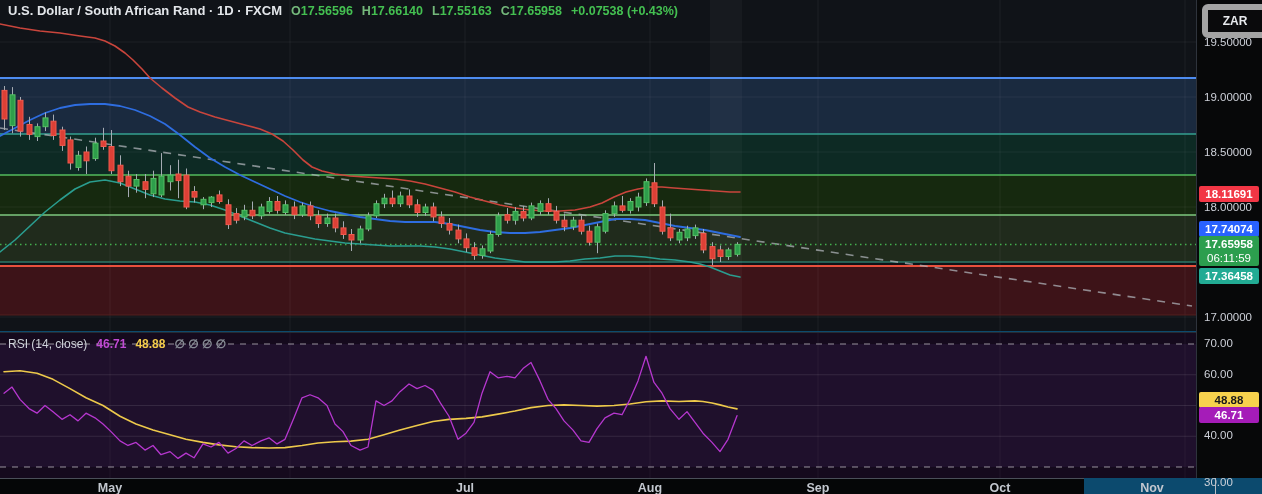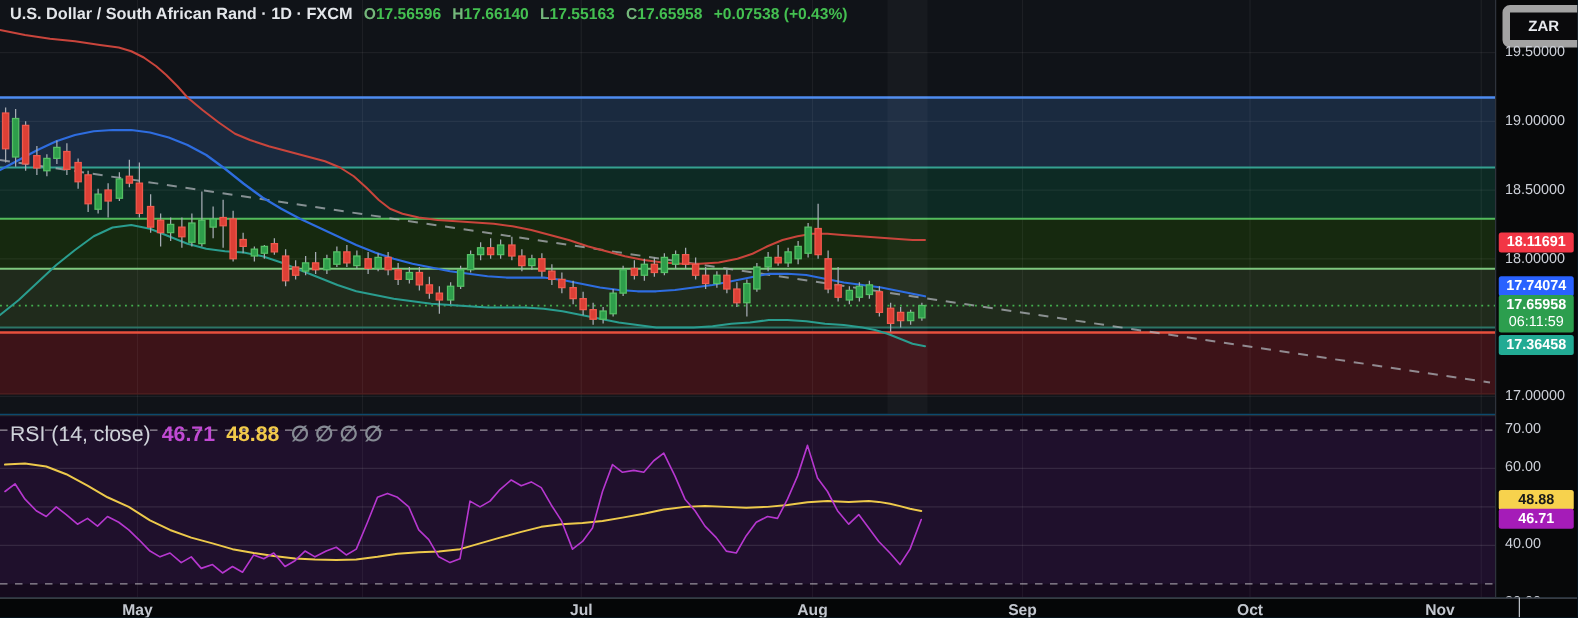--- a/index.html
+++ b/index.html
@@ -2,31 +2,31 @@
 <html><head>
 <meta charset="utf-8">
 <style>
   html,body{margin:0;padding:0;background:#000;}
   .app{position:relative;width:1262px;height:494px;background:#0c4a6e;overflow:hidden;
        font-family:"Liberation Sans",sans-serif;-webkit-font-smoothing:antialiased;}
   .pane{position:absolute;left:0;overflow:hidden;}
   .price-pane{top:0;width:1196px;height:331px;background:#101318;}
   .rsi-pane{top:332px;width:1196px;height:146px;background:#150a1d;border-top:1px solid #262b33;box-sizing:border-box;}
   .price-axis{position:absolute;left:1196px;top:0;width:66px;height:478px;background:#070809;border-left:1px solid #2e333c;box-sizing:border-box;}
-  .time-axis{position:absolute;left:0;top:478px;width:1262px;height:16px;background:#050607;border-top:1px solid #4a4f58;box-sizing:border-box;}
+  .time-axis{position:absolute;left:0;top:478px;width:1084px;height:16px;background:#050607;border-top:1px solid #4a4f58;box-sizing:border-box;}
   svg{position:absolute;left:0;top:0;display:block;}
   .legend{position:absolute;left:8px;top:3px;white-space:nowrap;font-size:13px;font-weight:600;color:#dde1e6;}
   .legend .sym{color:#e3e6ea;}
   .legend .ohlc{font-size:12.5px;font-weight:600;margin-left:9px;}
   .legend .k{color:#74b87b;}
   .legend .v{color:#44c051;}
   .legend .chg{color:#44c051;font-size:12.5px;font-weight:600;margin-left:9px;}
   .legend2{position:absolute;left:8px;top:23px;white-space:nowrap;font-size:12px;font-weight:500;color:#cfd3da;}
   .legend2 .val{margin-left:10px;font-weight:600;}
-  .rsi-legend{position:absolute;left:8px;top:4px;white-space:nowrap;font-size:17px;font-weight:500;color:#cfd3da;z-index:3;text-align:center;}
+  .rsi-legend{position:absolute;left:8px;top:4px;white-space:nowrap;font-size:12px;font-weight:500;color:#cfd3da;z-index:3;text-align:center;}
   .rsi-legend .val{margin-left:9px;font-weight:600;}
   .tick{position:absolute;left:7px;font-size:11.5px;color:#cdd0d8;line-height:14px;}
   .badge{position:absolute;left:2px;width:60px;text-align:center;font-size:11.5px;font-weight:600;
          line-height:16px;border-radius:2px;z-index:4;}
   .badge .sub{display:block;line-height:13px;font-weight:500;}
   .month{position:absolute;top:2px;transform:translateX(-50%);font-size:12.5px;font-weight:600;color:#c3c7cf;}
   .zar-btn{position:absolute;top:4px;left:5px;width:54px;height:22px;border-radius:6px;border:6px solid #a3a3a3;
            background:#0a0a0c;color:#e8eaee;font-family:"Liberation Sans",sans-serif;font-size:12px;font-weight:600;
            display:flex;align-items:center;justify-content:center;cursor:pointer;}
   .corner-line{position:absolute;top:478px;left:1215px;width:1px;height:16px;background:#b9bdc4;}

